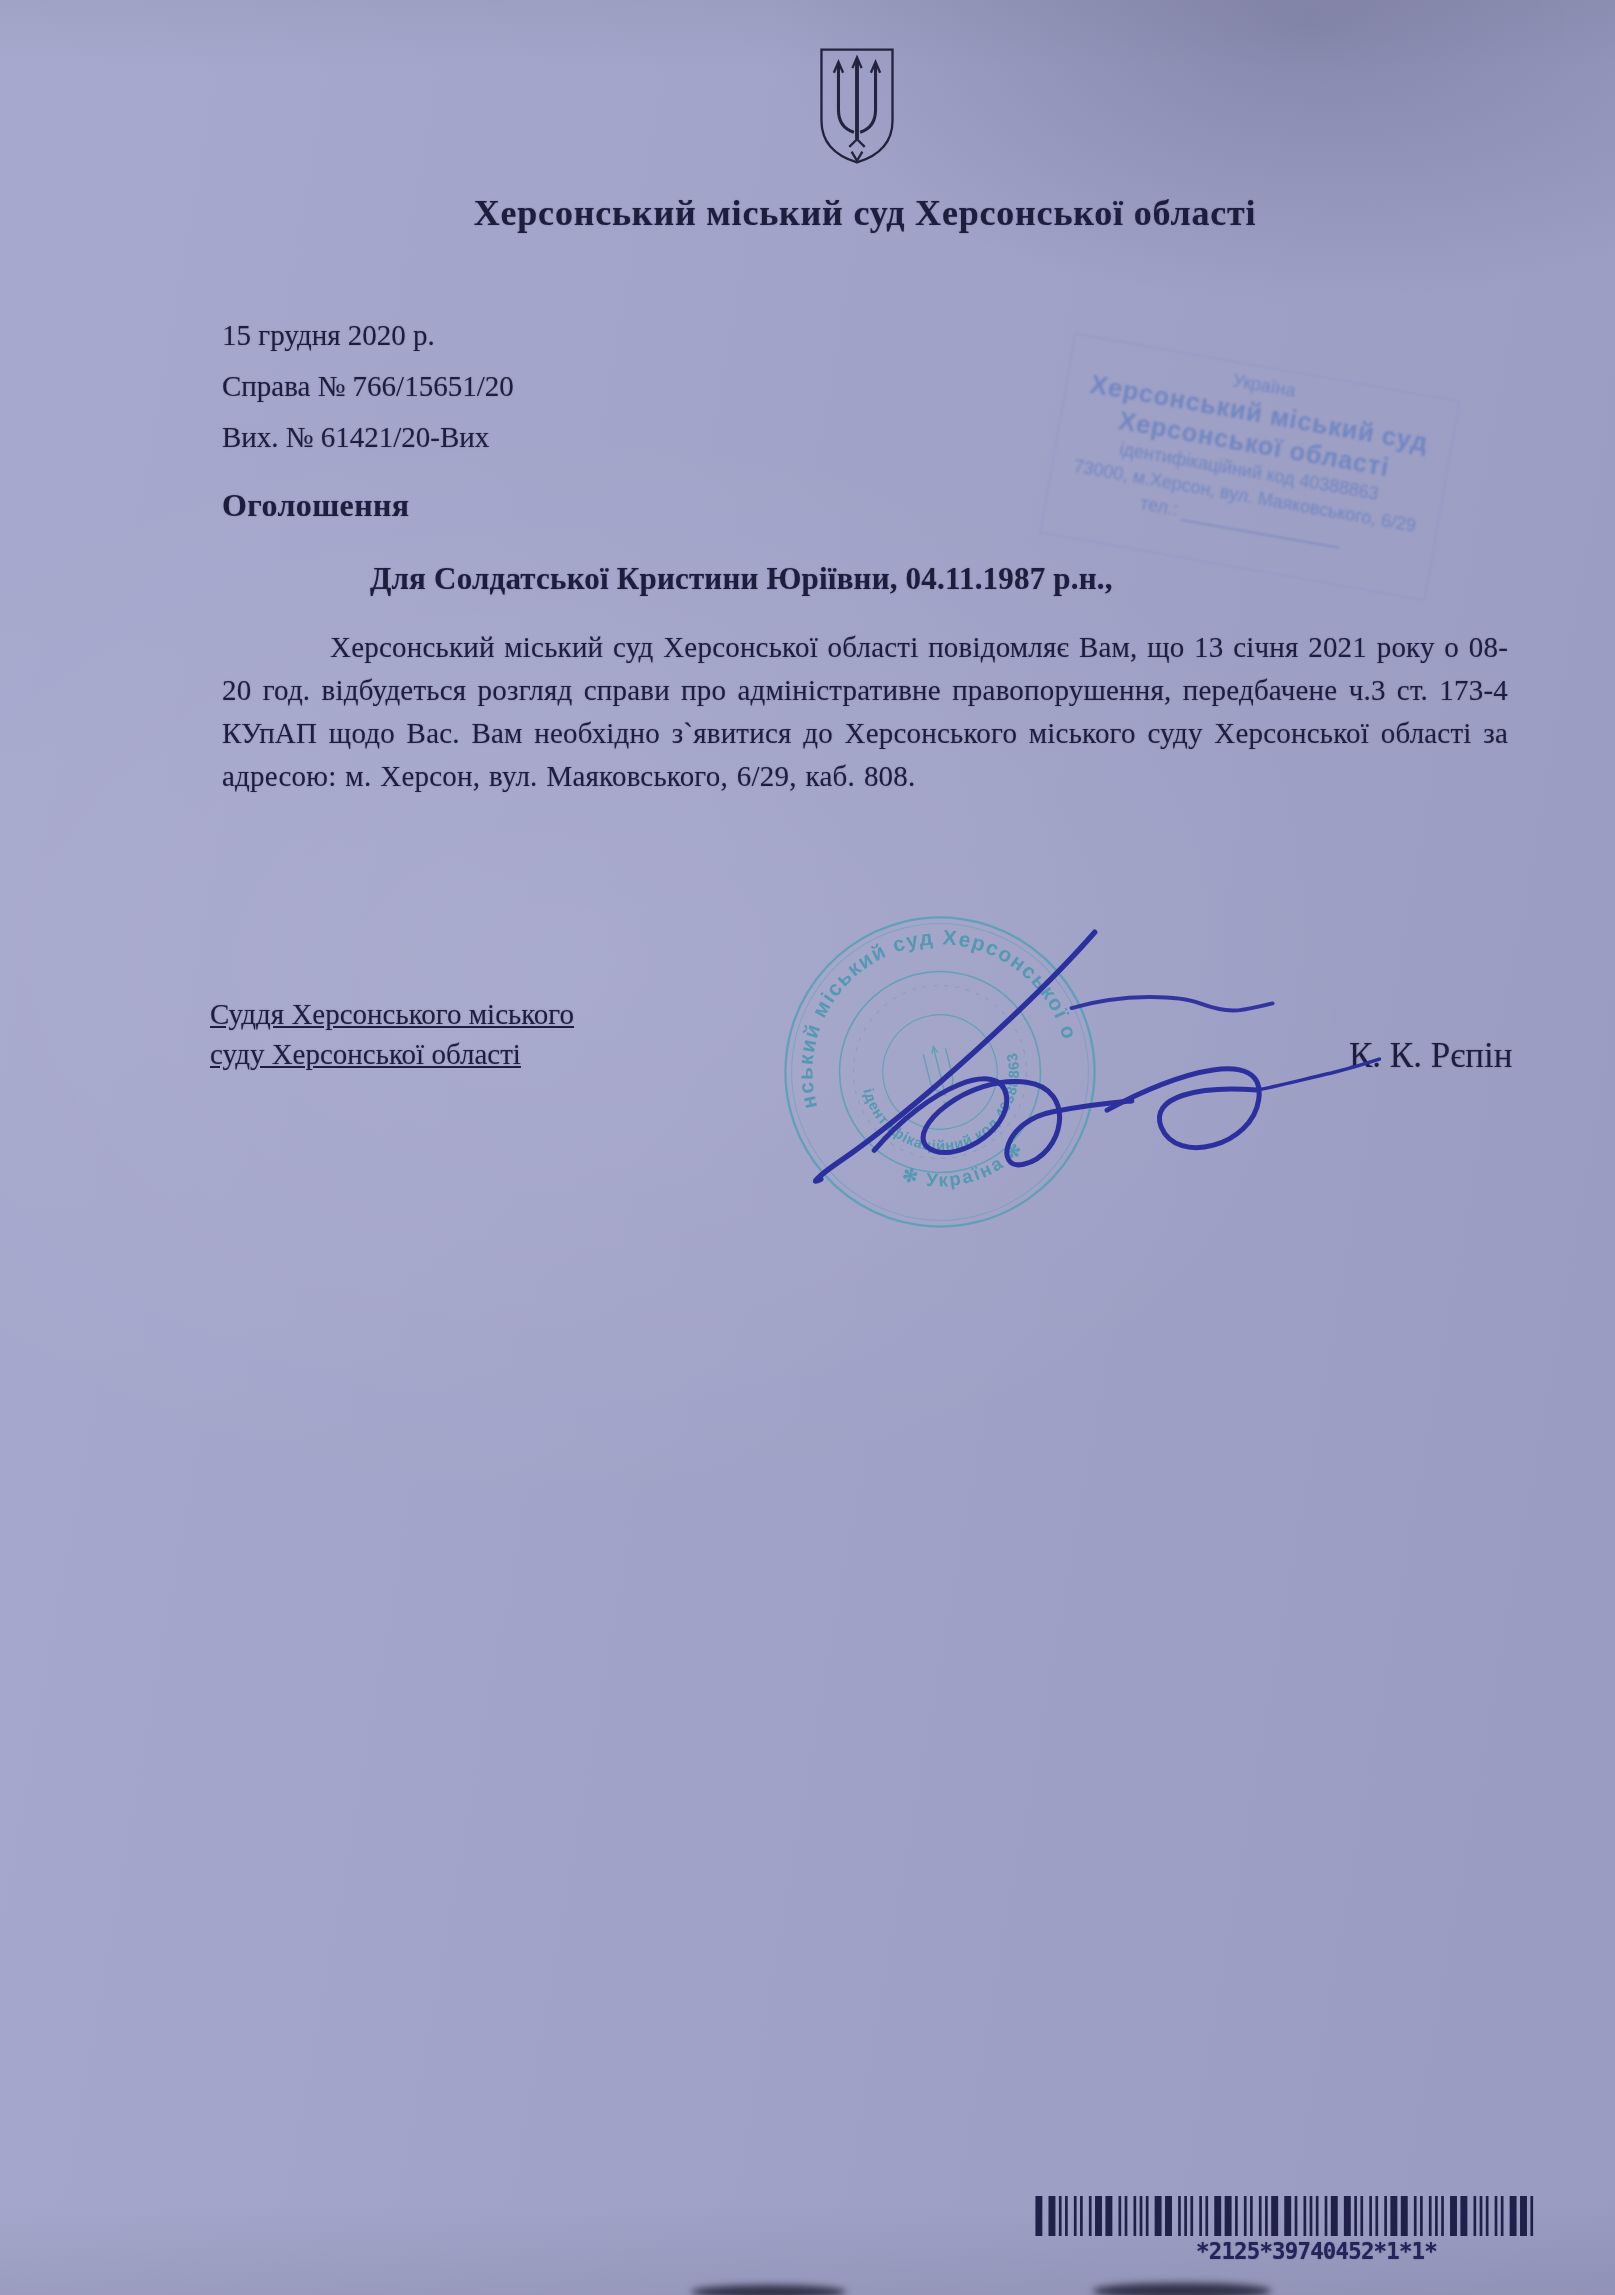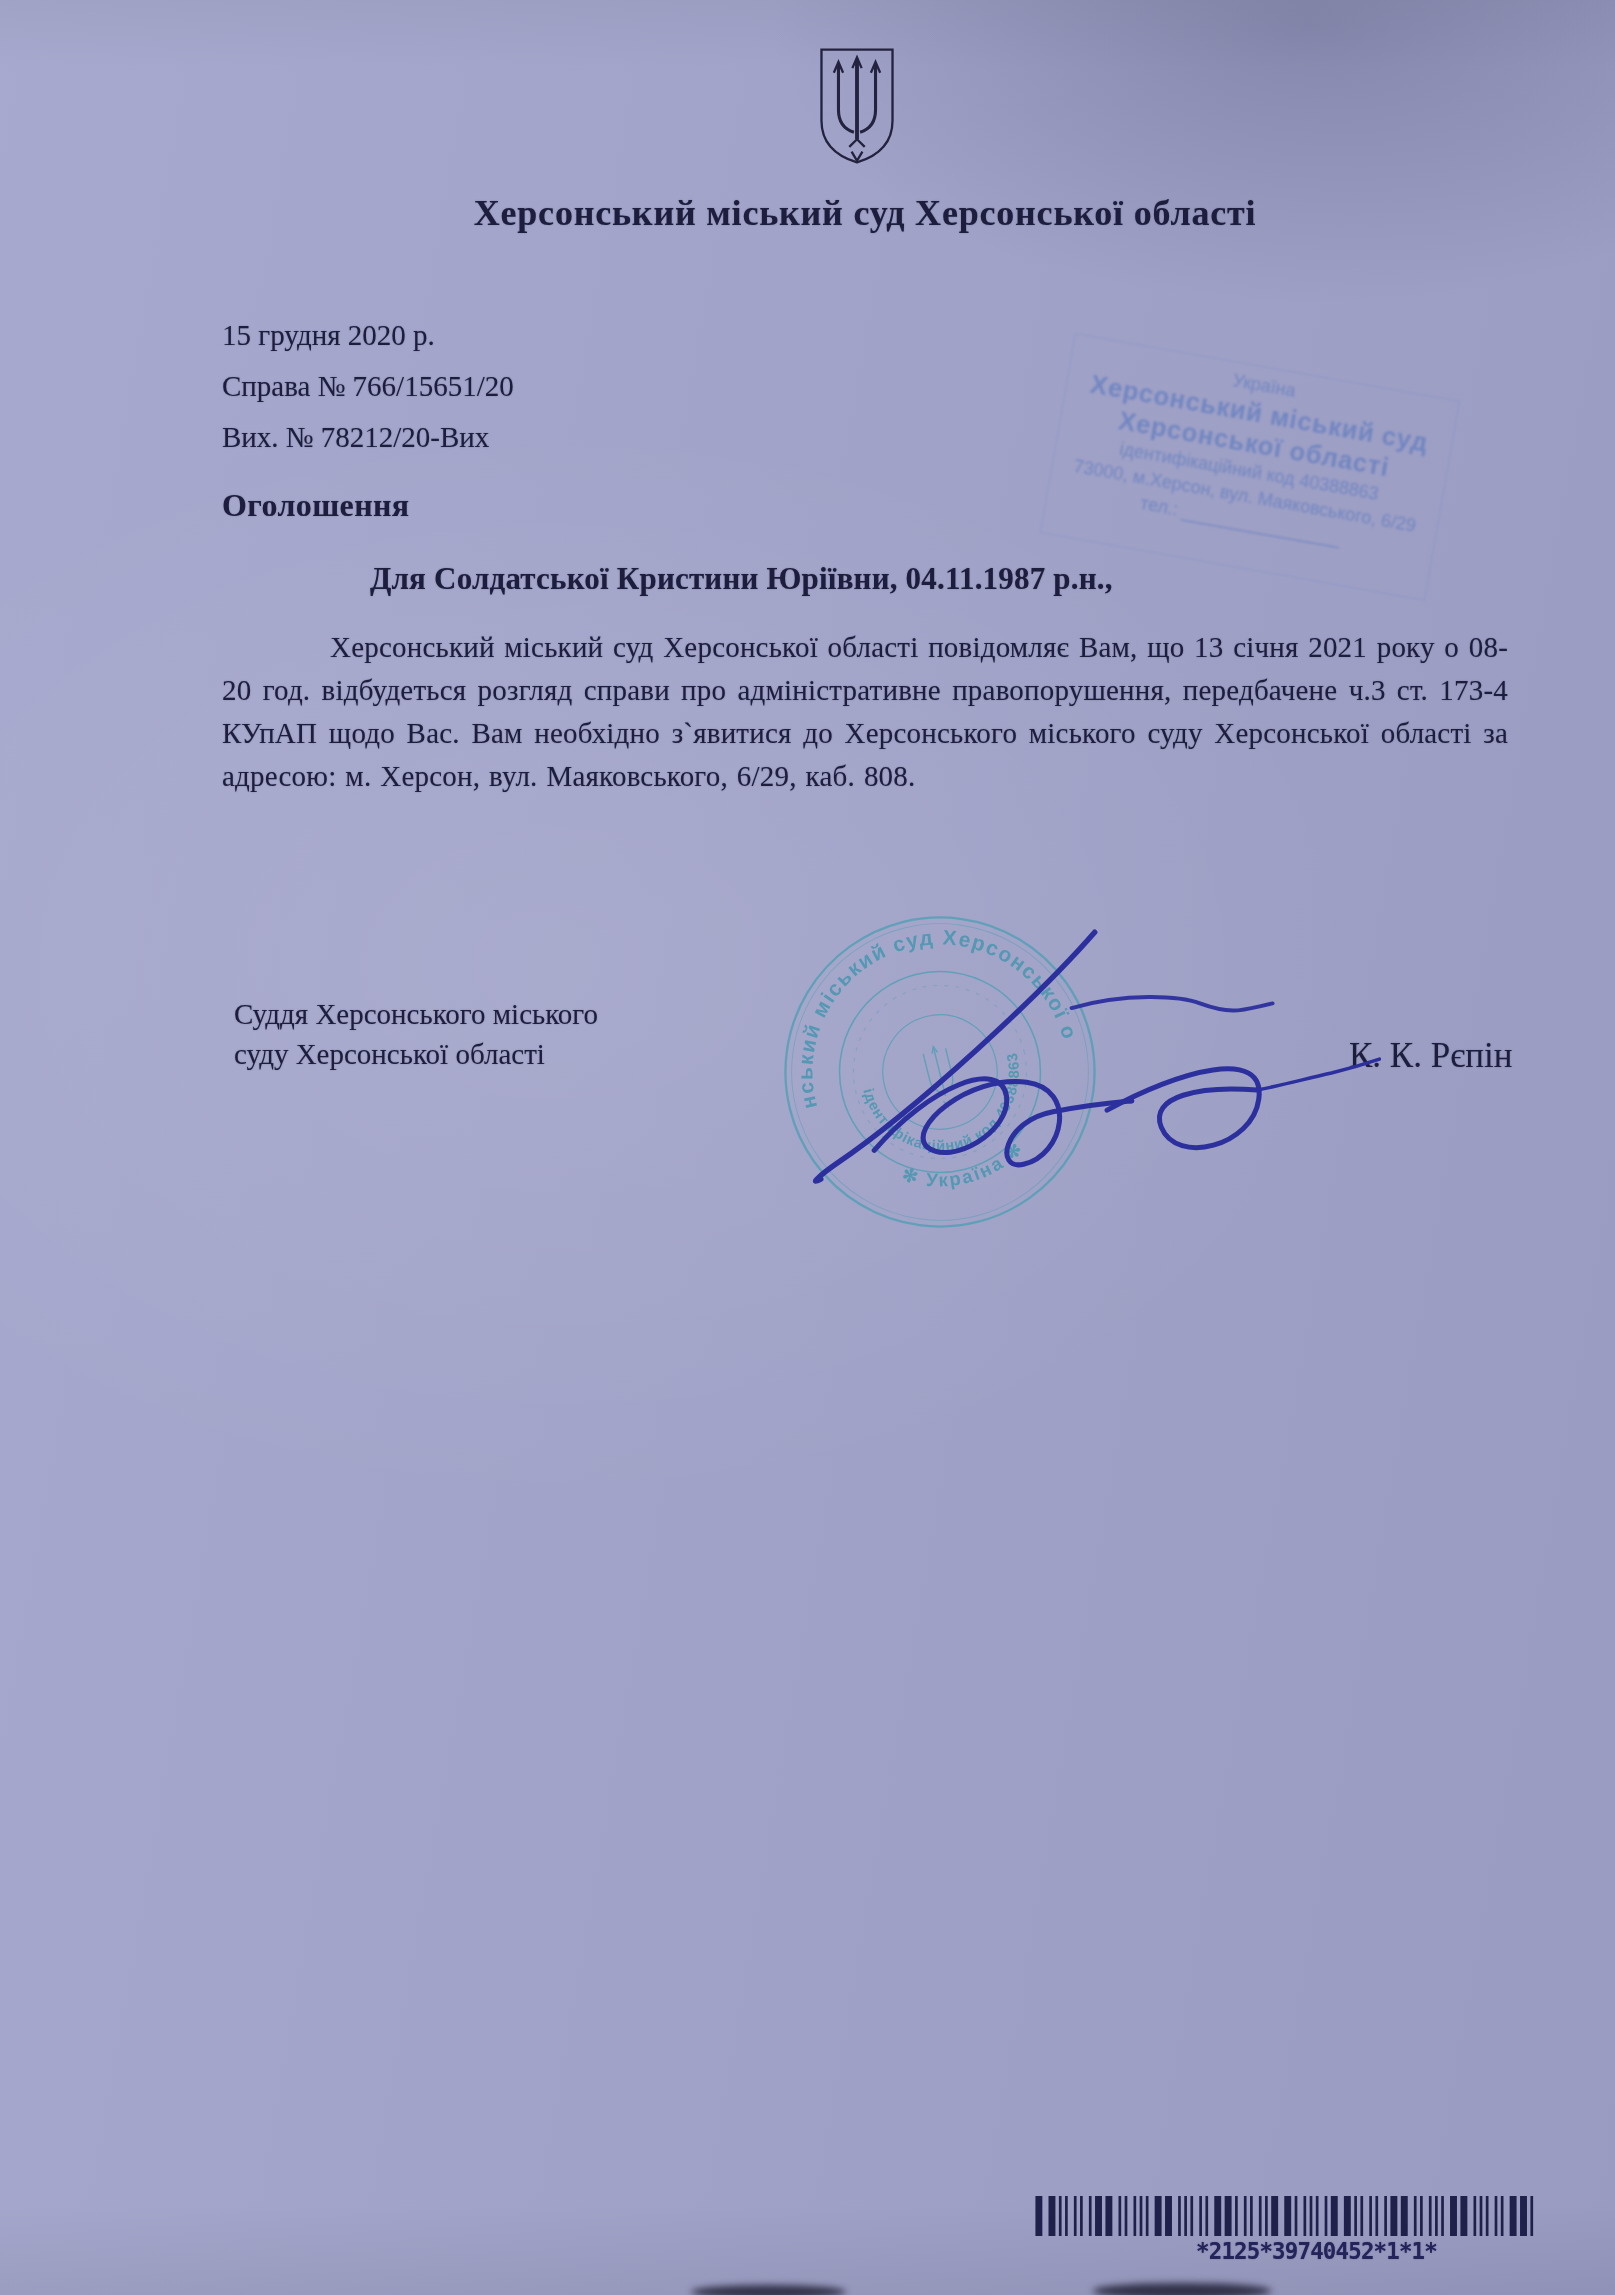--- a/index.html
+++ b/index.html
@@ -27,21 +27,21 @@
   .ref{left:222px; font-size:29px; white-space:nowrap;}
   .ref1{top:319px;} .ref2{top:370px;} .ref3{top:421px;}
 
   .doc-title{top:487px; font-size:32px; font-weight:bold; text-align:left; letter-spacing:0.4px;}
   .addressee{left:370px; top:561px; font-size:31px; font-weight:bold; white-space:nowrap; letter-spacing:0.2px;}
 
   .para{font-size:29px; line-height:43px; text-align:justify; word-spacing:1.5px; letter-spacing:0.2px;}
   .p1{top:626px; text-indent:108px;}
   .p2{top:818px; text-indent:108px;}
 
-  .sig-role{left:234px; font-size:29px; white-space:nowrap;}
+  .sig-role{left:210px; font-size:29px; white-space:nowrap;text-decoration:underline;}
   .sigr1{top:998px;} .sigr2{top:1038px;}
   .sig-name{left:1349px; top:1036px; font-size:35px; white-space:nowrap;}
 
   
   .corner-stamp{
     left:1075px; top:333px; width:391px; height:203px;
     transform:rotate(10deg); transform-origin:top left;
     border:1.5px solid rgba(110,140,200,.30);
     color:rgba(86,118,190,.62);
     font-family:"Liberation Sans", sans-serif;
@@ -88,21 +88,21 @@
     <path d="M24 36 L30 22 L36 36" stroke-width="3"></path>
     <path d="M78 26 V84 C78 102 68 110 58 113" stroke-width="4"></path>
     <path d="M72 36 L78 22 L84 36" stroke-width="3"></path>
     <path d="M54 122 L44 132 M54 122 L64 132 M47 138 L54 150 L61 138" stroke-width="3"></path>
   </svg>
 
   <div class="abs margins court-name ink">Херсонський міський суд Херсонської області</div>
 
   <div class="abs ref ref1 ink">15 грудня 2020 р.</div>
   <div class="abs ref ref2 ink">Справа № 766/15651/20</div>
-  <div class="abs ref ref3 ink">Вих. № 78212/20-Вих</div>
+  <div class="abs ref ref3 ink">Вих. № 61421/20-Вих</div>
 
   <div class="abs corner-stamp">
     <div class="s-sm">Україна</div>
     <div class="s-lg">Херсонський міський суд</div>
     <div class="s-lg">Херсонської області</div>
     <div class="s-sm">ідентифікаційний код 40388863</div>
     <div class="s-sm">73000, м.Херсон, вул. Маяковського, 6/29</div>
     <div class="s-sm">тел.: ________________</div>
   </div>
 

